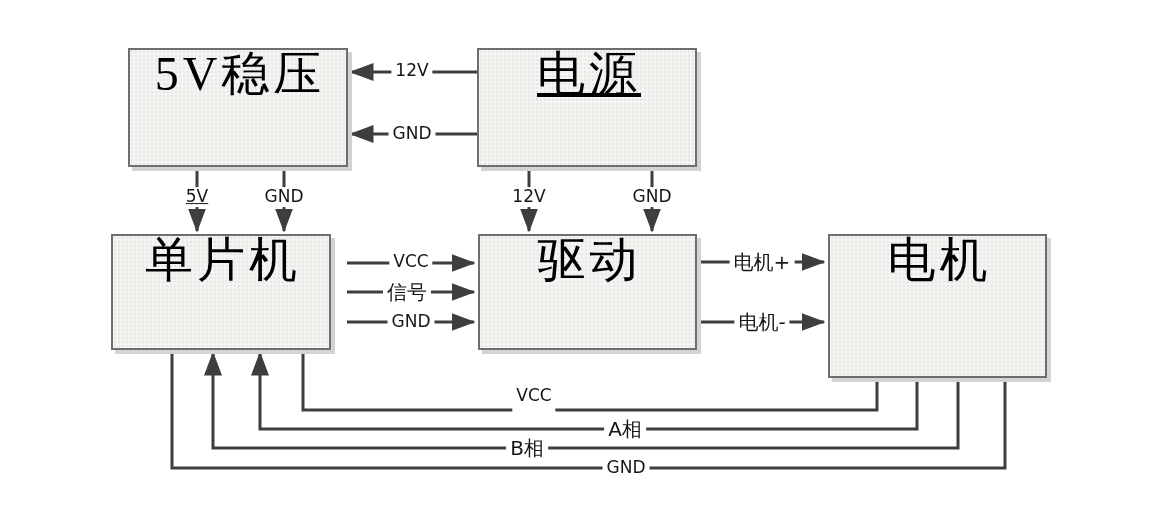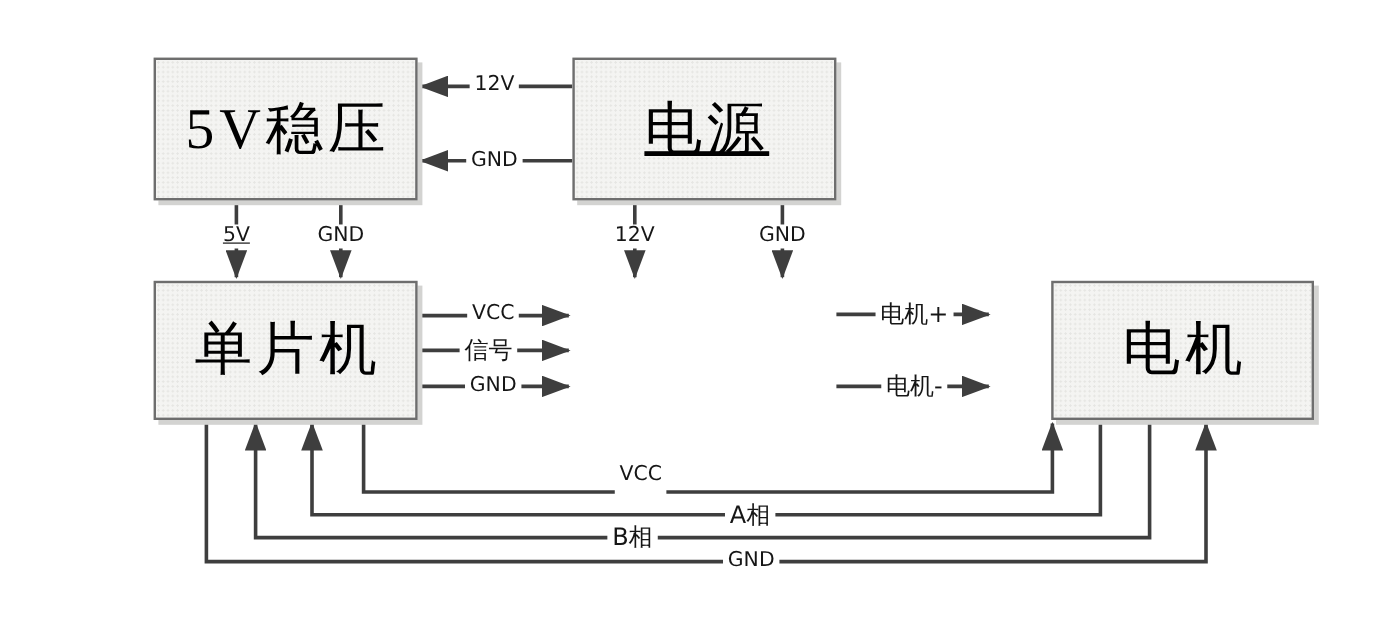--- a/index.html
+++ b/index.html
@@ -9,21 +9,21 @@
   }
   svg.wires{position:absolute;left:0;top:0;width:1155px;height:528px;}
   svg.wires path{stroke:#3e3e3e;stroke-width:3;fill:none;}
   .box{
     position:absolute;box-sizing:border-box;
     background-color:#f4f4f2;
     background-image:radial-gradient(#e6e6e3 1px, transparent 1px);
     background-size:4px 4px;
     border:2px solid #6e6e6e;
     box-shadow:4px 4px 0 #d3d3d1;
-    display:flex;align-items:center;justify-content:center;
+    display:flex;justify-content:center;
   }
   .box-label{
     font-family:"Liberation Serif","DejaVu Serif",serif;
     font-size:48px;color:#000;letter-spacing:4px;white-space:nowrap;
     line-height:1;padding-left:4px;
   }
   .wlabel{
     position:absolute;transform:translate(-50%,-50%);
     background:#ffffff;padding:1px 4px;
     font-size:17px;color:#161616;white-space:nowrap;line-height:1.05;
@@ -64,24 +64,27 @@
     <path d="M958,350 V448 H213 V353" marker-end="url(#arrow)"></path>
     <path d="M172,350 V468 H1005 V353" marker-end="url(#arrow)"></path>
   </svg>
 
   <div class="box" style="left:128px;top:48px;width:220px;height:119px;">
     <span class="box-label">5V稳压</span>
   </div>
   <div class="box" style="left:477px;top:48px;width:220px;height:119px;text-decoration:underline;">
     <span class="box-label">电源</span>
   </div>
-  <div class="box" style="left:128px;top:234px;width:220px;height:116px;">
+  <div class="box" style="left:111px;top:234px;width:220px;height:116px;">
     <span class="box-label">单片机</span>
   </div>
-  <div class="box" style="left:828px;top:234px;width:219px;height:116px;margin-left:48px;">
+  <div class="box" style="left:478px;top:234px;width:219px;height:116px;">
+    <span class="box-label">驱动</span>
+  </div>
+  <div class="box" style="left:828px;top:234px;width:219px;height:144px;">
     <span class="box-label">电机</span>
   </div>
 
   <div class="wlabel" style="left:412px;top:71px;">12V</div>
   <div class="wlabel" style="left:412px;top:134px;">GND</div>
   <div class="wlabel" style="left:197px;top:197px;text-decoration:underline;">5V</div>
   <div class="wlabel" style="left:284px;top:197px;">GND</div>
   <div class="wlabel" style="left:529px;top:197px;">12V</div>
   <div class="wlabel" style="left:652px;top:197px;">GND</div>
   <div class="wlabel" style="left:411px;top:262px;">VCC</div>

